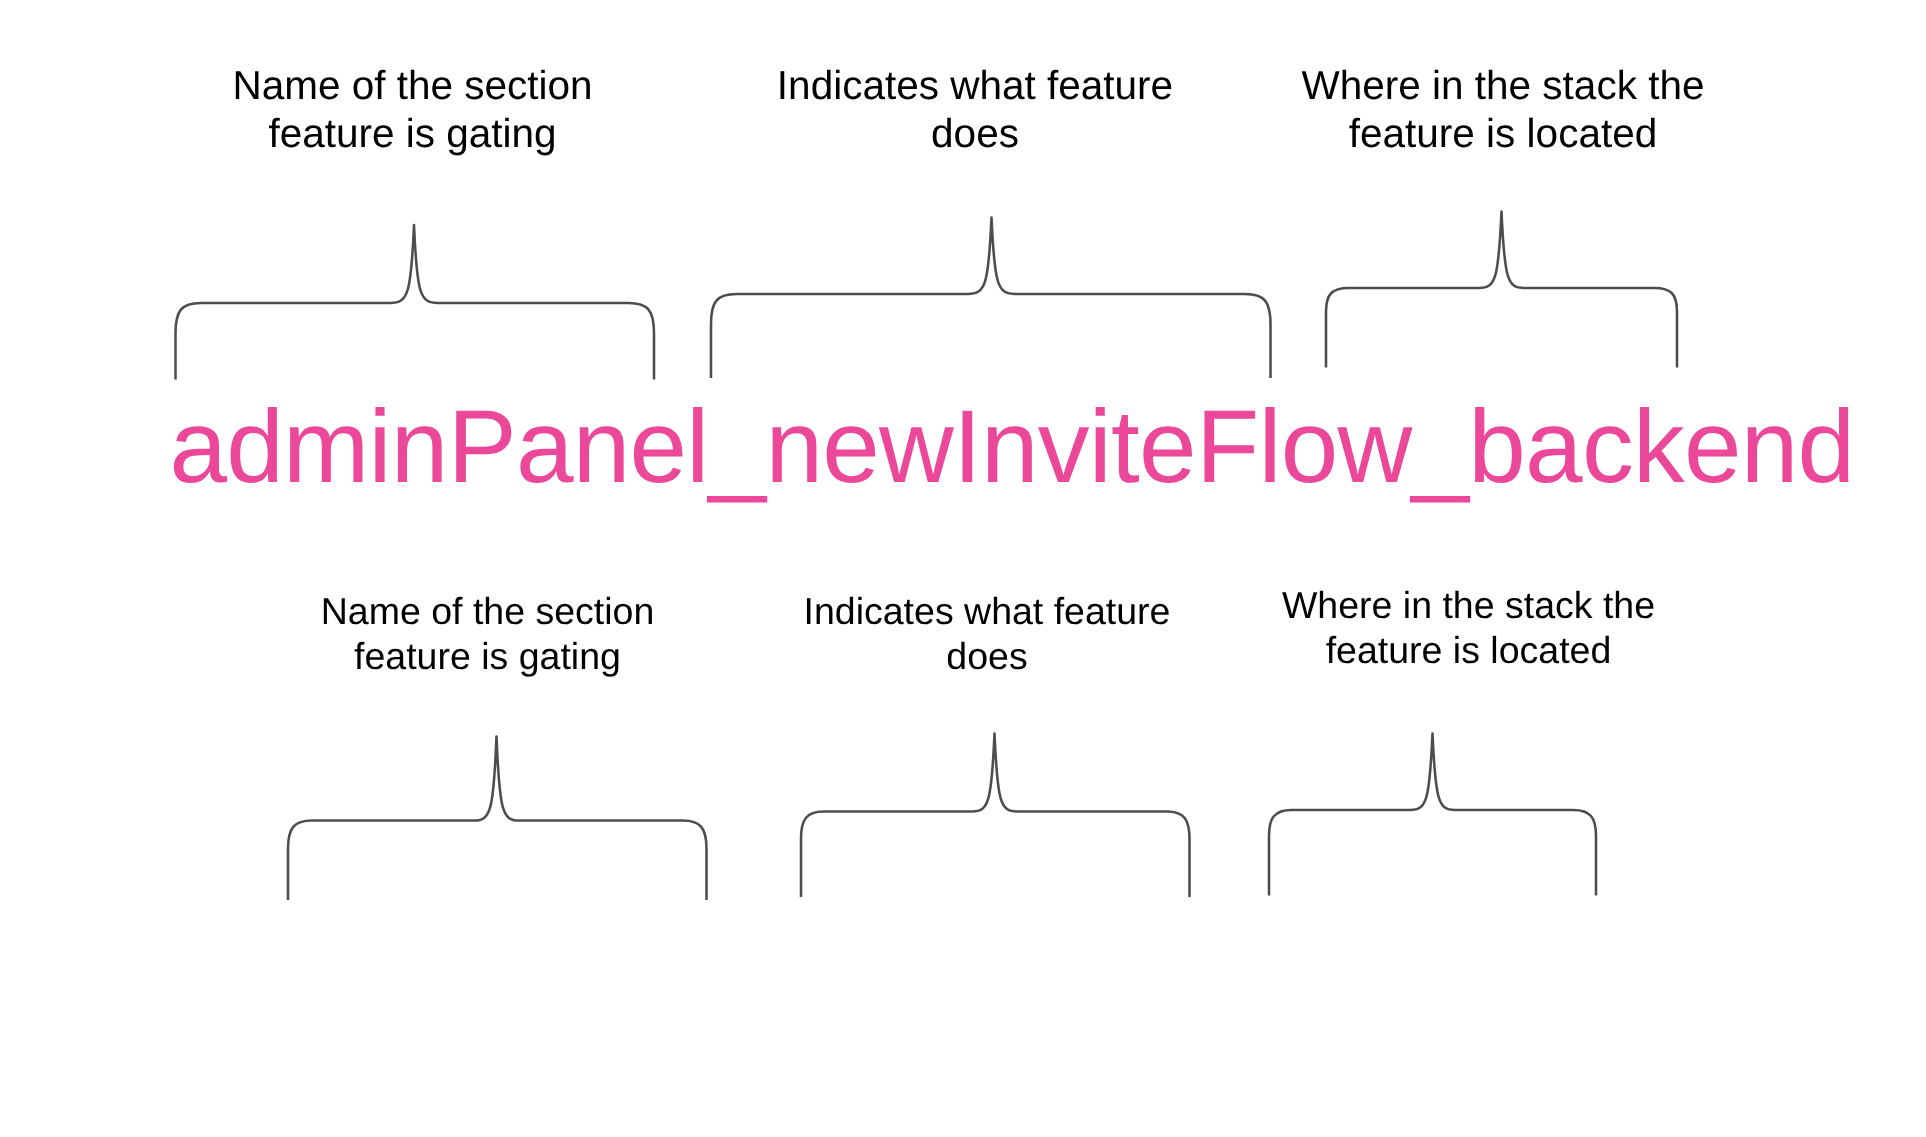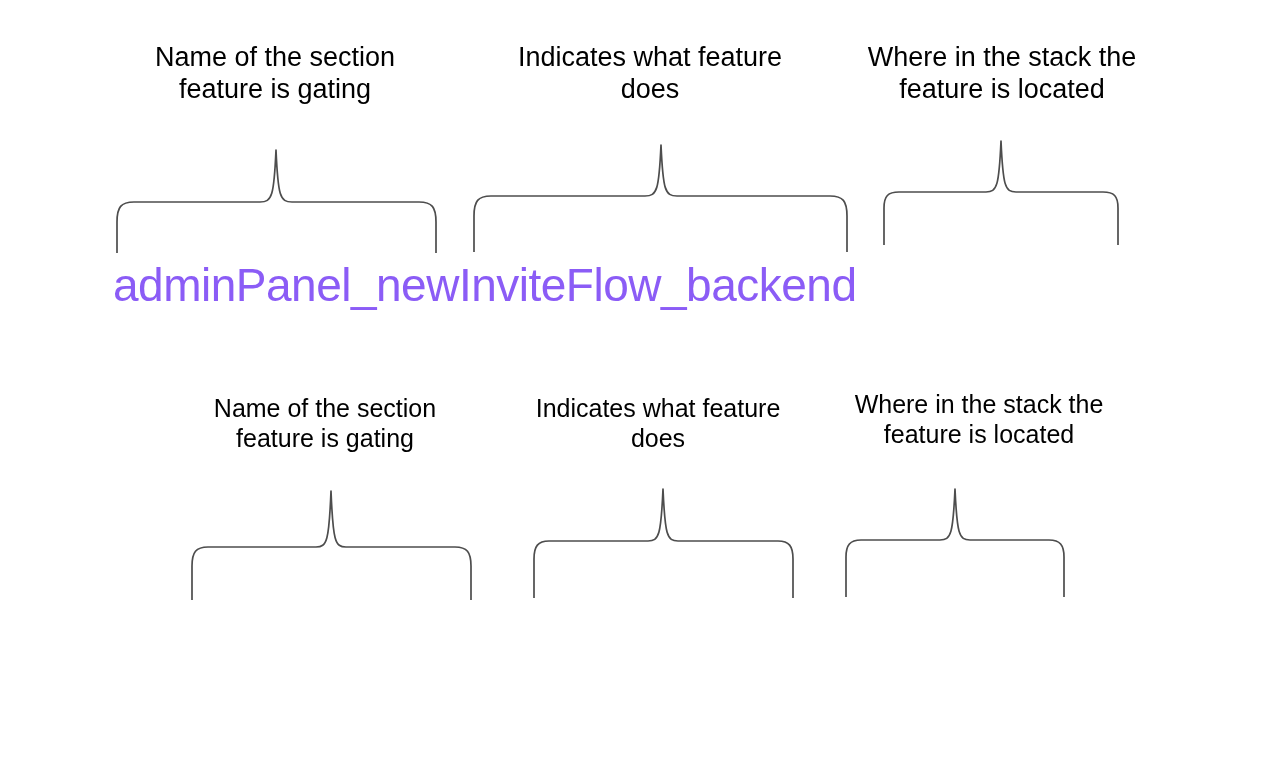--- a/index.html
+++ b/index.html
@@ -56,23 +56,23 @@
     fill: none;
     stroke: #4d4d4d;
     stroke-width: 1.7;
     stroke-linecap: butt;
     stroke-linejoin: round;
   }
 
   
   .flag {
     position: absolute;
-    font-size: 46px;
+    font-size: 69px;
     font-weight: 400;
-    color: #8b5cf6;
+    color: #ec4899;
     letter-spacing: -0.5px;
     white-space: nowrap;
   }
   .flag-1 { left: 113px; top: 258px; }
   .flag-2 { left: 186px; top: 623px; }
 </style>
 </head>
 <body>
 
 <div class="canvas">

